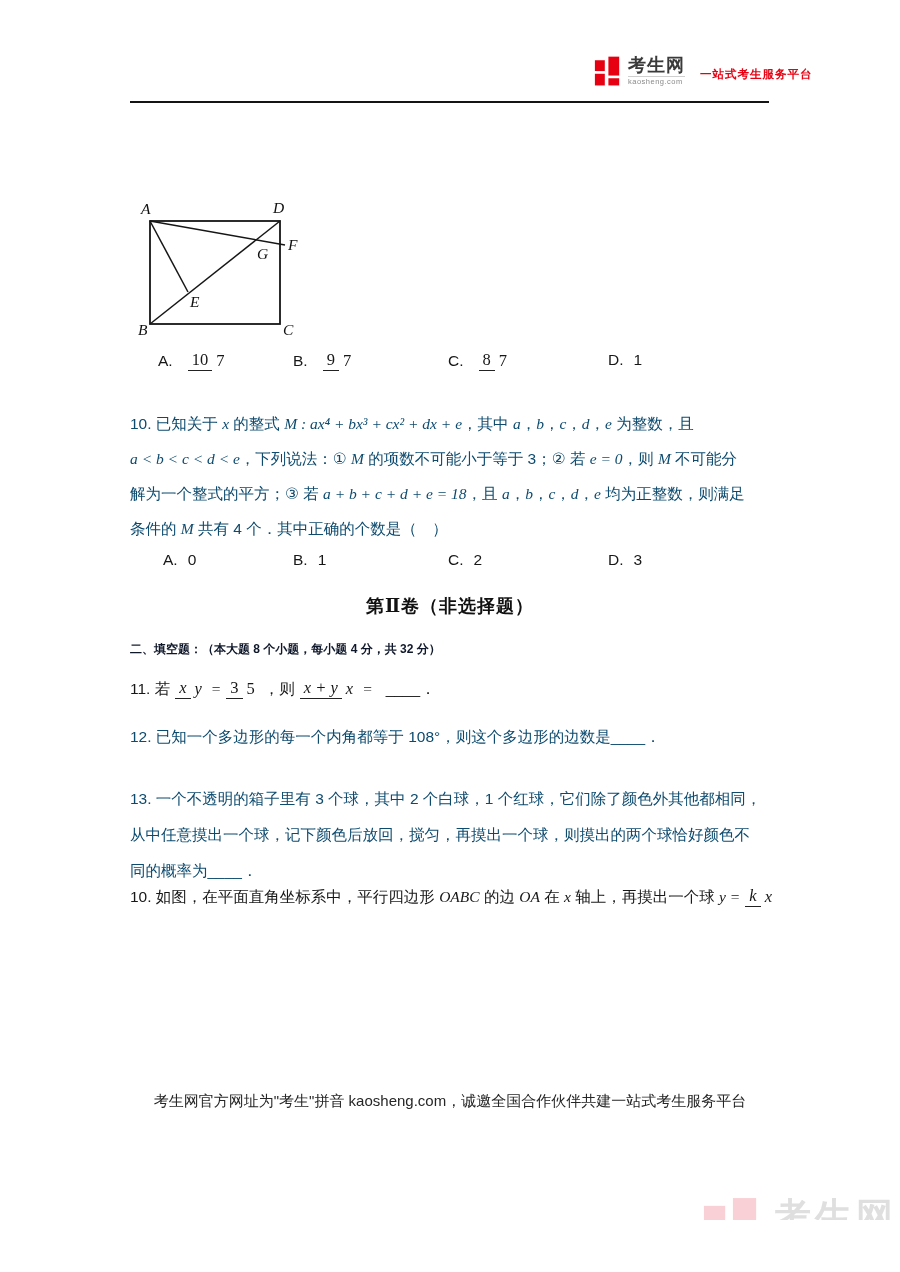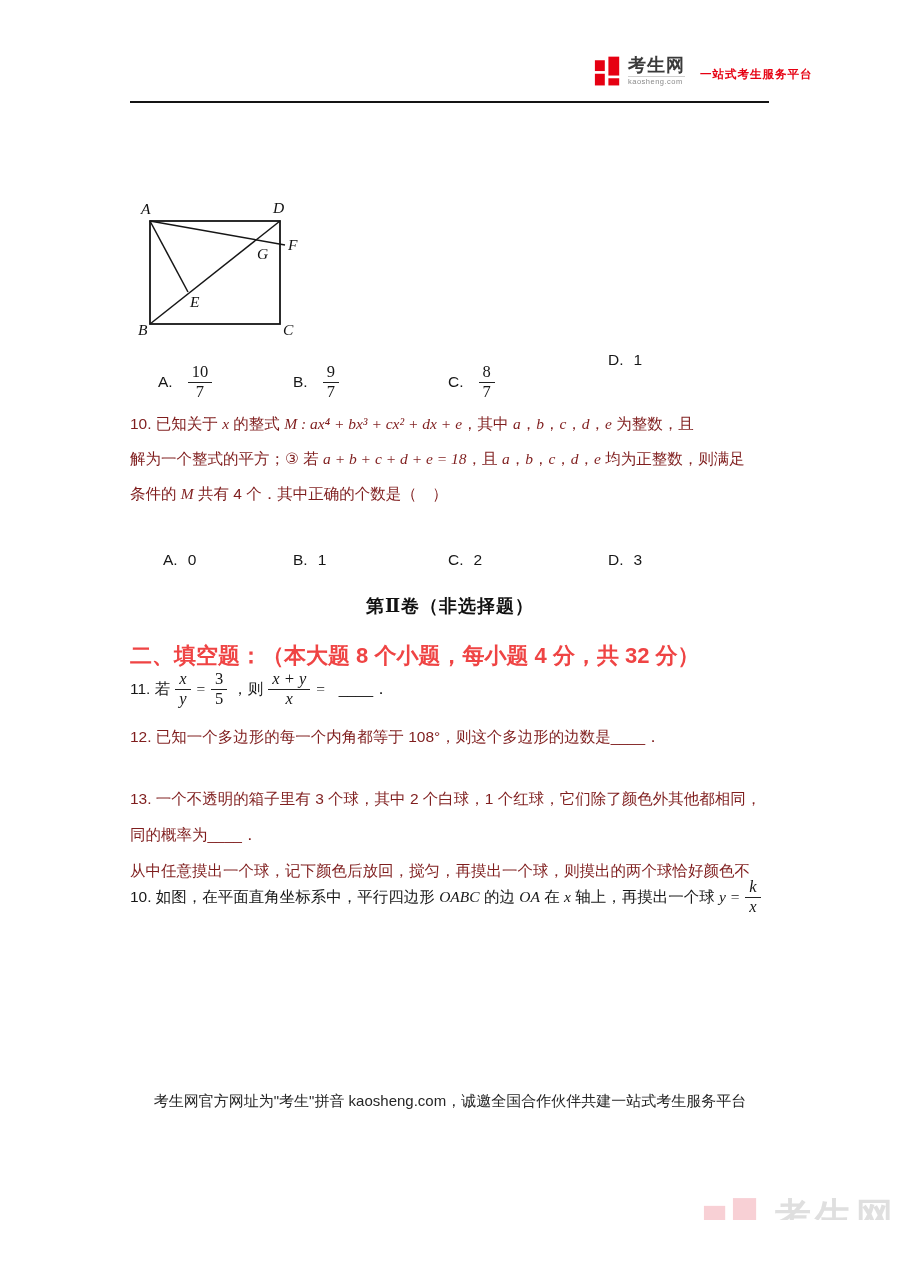--- a/index.html
+++ b/index.html
@@ -10,34 +10,34 @@
   }
   .abs{position:absolute;}
   
   .hdr{display:flex;align-items:flex-start;gap:7px;}
   .hdr .brand-col{display:flex;flex-direction:column;line-height:1;}
   .hdr .brand-name{font-size:18px;font-weight:bold;color:#3a3a3a;letter-spacing:1px;}
   .hdr .brand-domain{font-size:7.5px;color:#8a8a8a;letter-spacing:.5px;margin-top:2px;border-top:1px solid #cfcfcf;padding-top:1px;}
   .hdr .tagline{font-size:11.5px;color:#e60012;align-self:flex-end;padding-bottom:5px;margin-left:8px;letter-spacing:1px;font-weight:bold;}
   .rule{background:#141414;height:2px;}
   
-  .qtext{font-size:15.5px;line-height:35px;color:#7f1d1d;white-space:nowrap;}
+  .qtext{font-size:15.5px;line-height:35px;color:#0c4a6e;white-space:nowrap;}
   .m{font-family:"Liberation Serif","DejaVu Serif",serif;font-style:italic;}
   
-  .frac{display:inline-flex;flex-direction:column;align-items:center;
+  .frac{display:inline-flex;align-items:center;
         font-family:"Liberation Serif","DejaVu Serif",serif;font-size:16.5px;
-        line-height:1.12;vertical-align:middle;margin:12px 5px;color:#171717;}
+        line-height:1.12;vertical-align:middle;margin:0 5px;color:#171717;}
   .frac .fnum{border-bottom:1.4px solid #222;padding:0 4px 1px;}
   .frac .fden{padding:0 4px;}
   .frac.it{font-style:italic;}
   .mathline{display:flex;align-items:center;font-size:15.5px;color:#171717;white-space:nowrap;}
   .opt{display:flex;align-items:center;gap:10px;font-size:15.5px;color:#171717;}
   .sec-title{font-size:18px;font-weight:bold;text-align:center;color:#111;
              font-family:"Liberation Serif","DejaVu Serif",serif;letter-spacing:1px;}
-  .sec-sub{font-size:22px;font-weight:bold;color:#ef4444;white-space:nowrap;}
+  .sec-sub{font-size:12px;font-weight:bold;color:#0f172a;white-space:nowrap;}
   .footer-note{font-size:15px;color:#262626;text-align:center;white-space:nowrap;}
   
   .wm{display:flex;align-items:flex-start;gap:14px;opacity:.95;}
   .wm .wm-col{display:flex;flex-direction:column;line-height:1;}
   .wm .wm-name{font-size:37px;font-weight:bold;color:#dedede;letter-spacing:4px;}
   .wm .wm-domain{font-size:15px;color:#e3e3e3;letter-spacing:2.5px;margin-top:4px;}
   svg text{font-family:"Liberation Serif","DejaVu Serif",serif;font-style:italic;font-size:15.5px;fill:#111;}
 </style>
 </head>
 <body>
@@ -97,20 +97,21 @@
       </span>
     </div>
     <div class="abs opt" style="left:608px;top:0;">
       <span>D.</span>
       <span>1</span>
     </div>
   </div>
 
   <div class="abs" style="left:130px;top:406px;">
     <div class="qtext"><span>10. 已知关于 </span><span class="m">x</span><span> 的整式 </span><span class="m">M : ax⁴ + bx³ + cx² + dx + e</span><span>，其中 </span><span class="m">a</span><span>，</span><span class="m">b</span><span>，</span><span class="m">c</span><span>，</span><span class="m">d</span><span>，</span><span class="m">e</span><span> 为整数，且</span></div>
+    <div class="qtext"><span class="m">a &lt; b &lt; c &lt; d &lt; e</span><span>，下列说法：① </span><span class="m">M</span><span> 的项数不可能小于等于 3；② 若 </span><span class="m">e = 0</span><span>，则 </span><span class="m">M</span><span> 不可能分</span></div>
     <div class="qtext"><span>解为一个整式的平方；③ 若 </span><span class="m">a + b + c + d + e = 18</span><span>，且 </span><span class="m">a</span><span>，</span><span class="m">b</span><span>，</span><span class="m">c</span><span>，</span><span class="m">d</span><span>，</span><span class="m">e</span><span> 均为正整数，则满足</span></div>
     <div class="qtext"><span>条件的 </span><span class="m">M</span><span> 共有 4 个．其中正确的个数是（　）</span></div>
   </div>
 
   <div class="abs" style="left:0;top:551px;width:900px;height:22px;">
     <div class="abs opt" style="left:163px;top:0;">
       <span>A.</span>
       <span>0</span>
     </div>
     <div class="abs opt" style="left:293px;top:0;">
@@ -148,22 +149,22 @@
     </span>
     <span class="m">=</span>
     <span style="margin-left:13px;">____</span>
     <span>．</span>
   </div>
 
   <div class="abs qtext" style="left:130px;top:725px;line-height:24px;">12. 已知一个多边形的每一个内角都等于 108°，则这个多边形的边数是____．</div>
 
   <div class="abs" style="left:130px;top:781px;">
     <div class="qtext" style="line-height:36px;">13. 一个不透明的箱子里有 3 个球，其中 2 个白球，1 个红球，它们除了颜色外其他都相同，</div>
+    <div class="qtext" style="line-height:36px;">从中任意摸出一个球，记下颜色后放回，搅匀，再摸出一个球，则摸出的两个球恰好颜色不</div>
     <div class="qtext" style="line-height:36px;">同的概率为____．</div>
-    <div class="qtext" style="line-height:36px;">从中任意摸出一个球，记下颜色后放回，搅匀，再摸出一个球，则摸出的两个球恰好颜色不</div>
   </div>
 
   <div class="abs mathline" style="left:130px;top:872px;height:50px;">
     <span><span>10. 如图，在平面直角坐标系中，平行四边形 </span><span class="m">OABC</span><span> 的边 </span><span class="m">OA</span><span> 在 </span><span class="m">x</span><span> 轴上，再摸出一个球 </span><span class="m">y =</span></span>
     <span class="frac it">
       <span class="fnum">k</span>
       <span class="fden">x</span>
     </span>
   </div>
 

